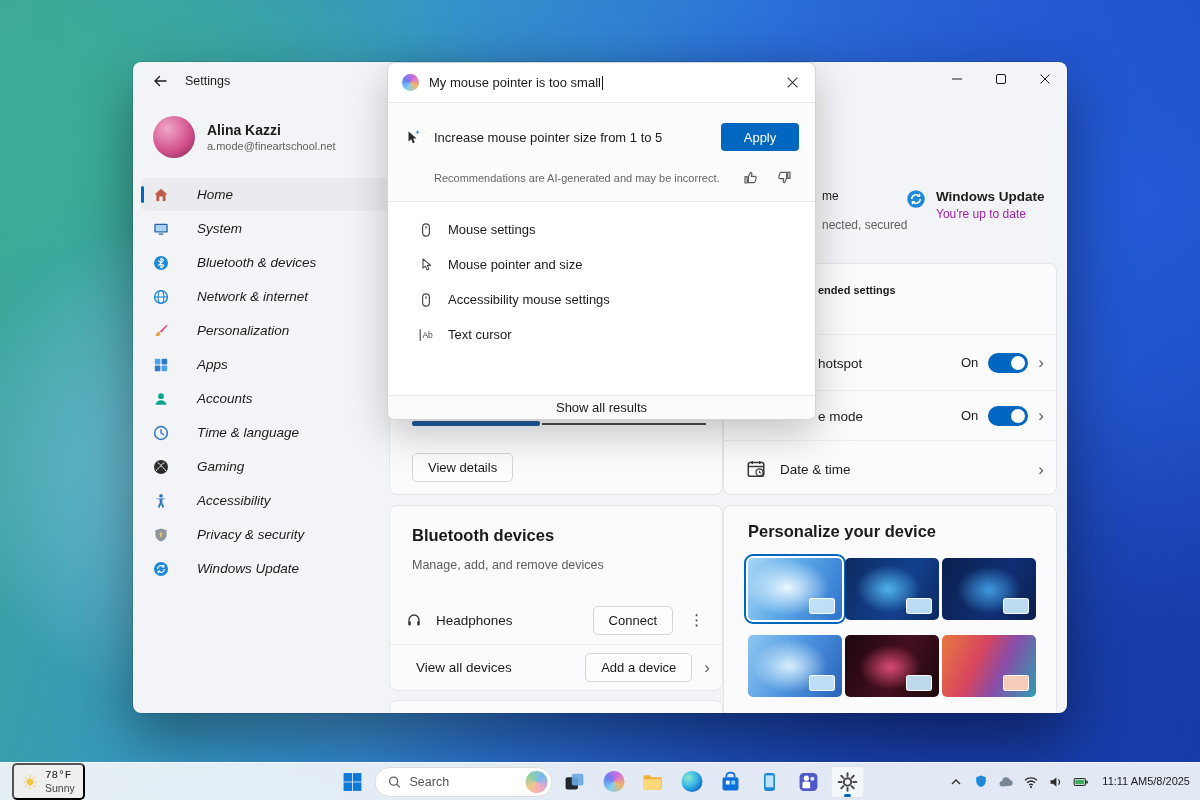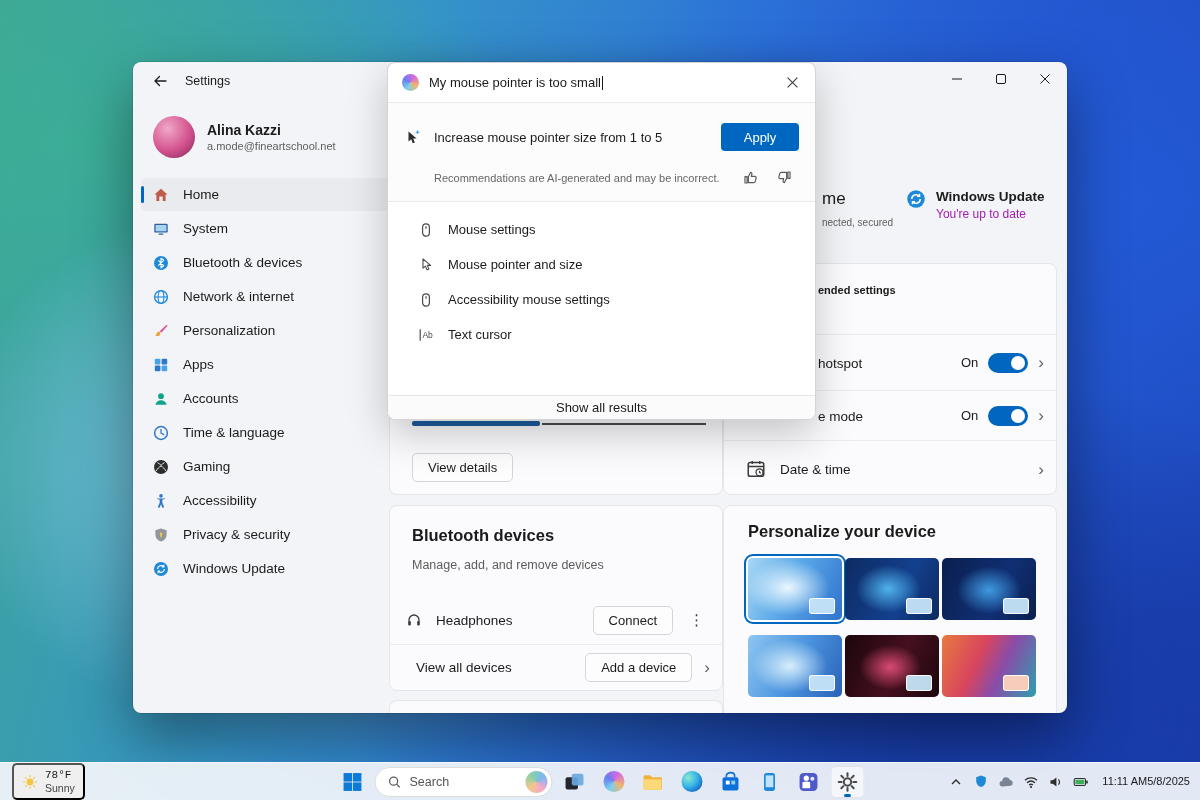--- a/index.html
+++ b/index.html
@@ -28,21 +28,21 @@
   .win-controls button { width:44px; height:34px; border:none; background:transparent; display:flex; align-items:center; justify-content:center; }
 
   
   .sidebar { position:absolute; left:8px; top:46px; width:248px; }
   .profile { display:flex; align-items:center; gap:12px; padding:8px 12px; border-radius:5px; }
   .avatar { width:42px; height:42px; border-radius:50%; flex:0 0 42px;
     background:radial-gradient(circle at 35% 30%, #f0a8c8, #d4538e 55%, #7e2456 100%); }
   .pname { font-size:14px; font-weight:700; color:#1b1b1b; }
   .pemail { font-size:11px; color:#5f5f5f; margin-top:2px; }
   .nav { margin-top:12px; display:flex; flex-direction:column; gap:1px; }
-  .nav-item { position:relative; height:33px; display:flex; align-items:center; gap:14px; padding:0 12px; border-radius:5px; font-size:13.5px; color:#1b1b1b; cursor:default; }
+  .nav-item { position:relative; height:33px; display:flex; align-items:center; gap:28px; padding:0 12px; border-radius:5px; font-size:13.5px; color:#1b1b1b; cursor:default;font-style:italic; }
   .nav-item.selected { background:#eaebee; }
   .accent { display:none; }
   .nav-item.selected .accent { display:block; position:absolute; left:0; top:8px; width:3px; height:17px; border-radius:2px; background:#0067c0; }
   .nav-ic { width:16px; height:16px; flex:0 0 16px; display:inline-flex; }
   .nav-ic svg { width:16px; height:16px; }
 
   
   .card { position:absolute; background:#fbfbfd; border:1px solid #e5e6ea; border-radius:8px; }
   .card-device { left:256px; top:140px; width:334px; height:293px; }
   .dev-bar { position:absolute; left:22px; top:218px; width:294px; height:5px; display:flex; align-items:center; }
@@ -56,22 +56,22 @@
   .bt-sub { position:absolute; left:22px; top:52px; font-size:12.5px; color:#5d5d5d; }
   .bt-row { position:absolute; left:16px; right:12px; top:92px; height:44px; display:flex; align-items:center; gap:14px; }
   .bt-name { font-size:13.5px; color:#1b1b1b; }
   .kebab { font-size:15px; color:#3a3a3a; padding:0 6px; background:none; border:none; }
   .bt-foot { position:absolute; left:0; right:0; bottom:0; height:46px; border-top:1px solid #ececf0; display:flex; align-items:center; padding:0 12px 0 26px; }
   .bt-foot .lbl { font-size:13.5px; color:#1b1b1b; }
   .chev { font-size:17px; color:#5f5f5f; line-height:1; }
   .card-strip { left:256px; top:638px; width:334px; height:20px; border-radius:8px 8px 0 0; }
 
   .frag { position:absolute; left:689px; top:127px; }
-  .frag .l1 { font-size:17px; color:#1b1b1b; }
-  .frag .l2 { font-size:10px; color:#5f5f5f; margin-top:8px; }
+  .frag .l1 { font-size:12px; color:#1b1b1b; }
+  .frag .l2 { font-size:12px; color:#5f5f5f; margin-top:15px; }
   .wu { position:absolute; left:773px; top:127px; display:flex; gap:10px; align-items:flex-start; }
   .wu-ic { width:20px; height:20px; flex:0 0 20px; }
   .wu .t { font-size:13.5px; font-weight:700; color:#1b1b1b; }
   .wu .s { font-size:12px; color:#a21caf; margin-top:3px; }
 
   .card-rec { left:590px; top:201px; width:334px; height:232px; }
   .rec-title-frag { position:absolute; left:94px; top:20px; font-size:11px; font-weight:700; color:#1a1a1a; }
   .rec-row { position:absolute; left:0; right:0; border-top:1px solid #ececf0; }
   .rr1 { top:70px; height:56px; }
   .rr2 { top:126px; height:50px; }

